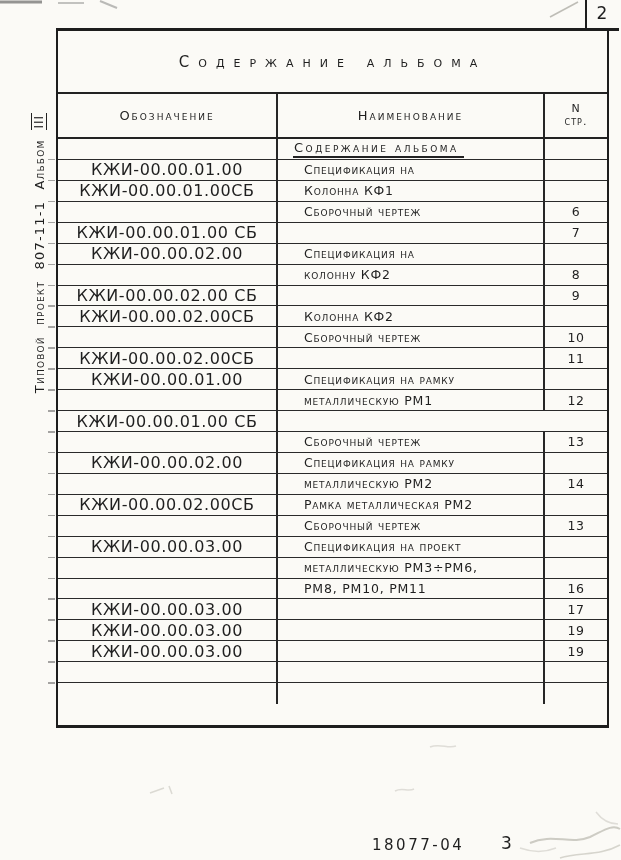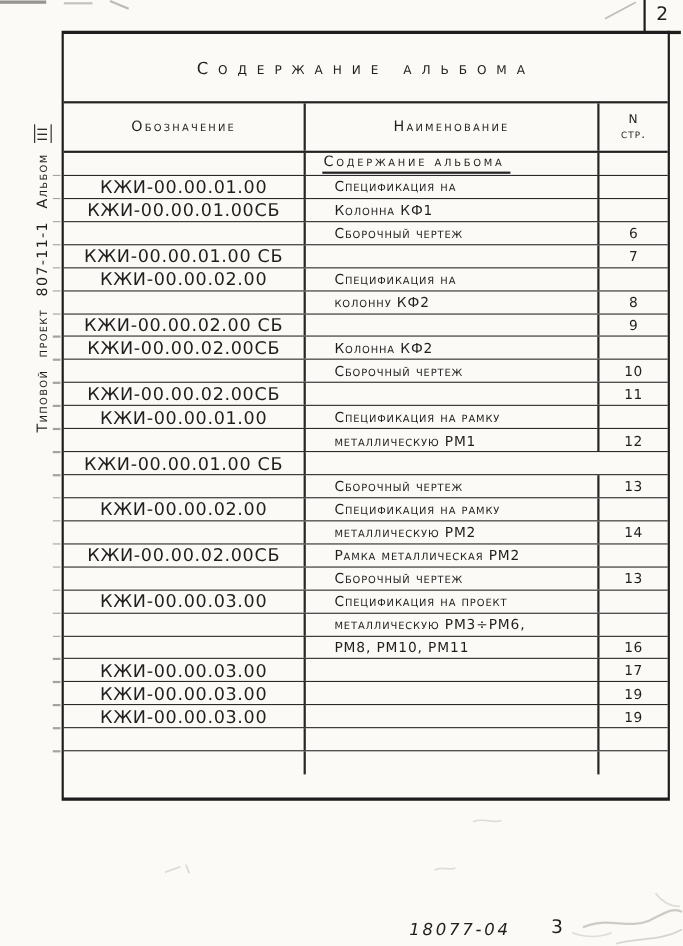--- a/index.html
+++ b/index.html
@@ -60,21 +60,21 @@
     transform:rotate(-90deg);
     display:flex;align-items:center;justify-content:center;gap:9px;
     font-size:13px;letter-spacing:1.2px;word-spacing:6px;font-variant:small-caps;
     white-space:nowrap;
   }
   #side-label .roman{
     border-top:1.5px solid #222;border-bottom:1.5px solid #222;
     padding:0 2px;font-size:12px;letter-spacing:1px;font-variant:normal;
   }
   
-  #footer-code{position:absolute;left:372px;top:836px;font-size:15px;letter-spacing:2.5px;font-style:italic;}
+  #footer-code{position:absolute;left:372px;top:836px;font-size:15px;letter-spacing:2.5px;}
   #footer-sheet{position:absolute;left:501px;top:833px;font-size:17px;}
   
   #artifacts{position:absolute;left:0;top:0;pointer-events:none;}
 </style>
 </head>
 <body>
 
 <svg id="artifacts" width="621" height="860" viewBox="0 0 621 860" fill="none">
   <path d="M0 2 H42" stroke="#3f3f3f" stroke-width="3" opacity="0.55"></path>
   <path d="M58 3 H84" stroke="#5a5a5a" stroke-width="2" opacity="0.35"></path>

